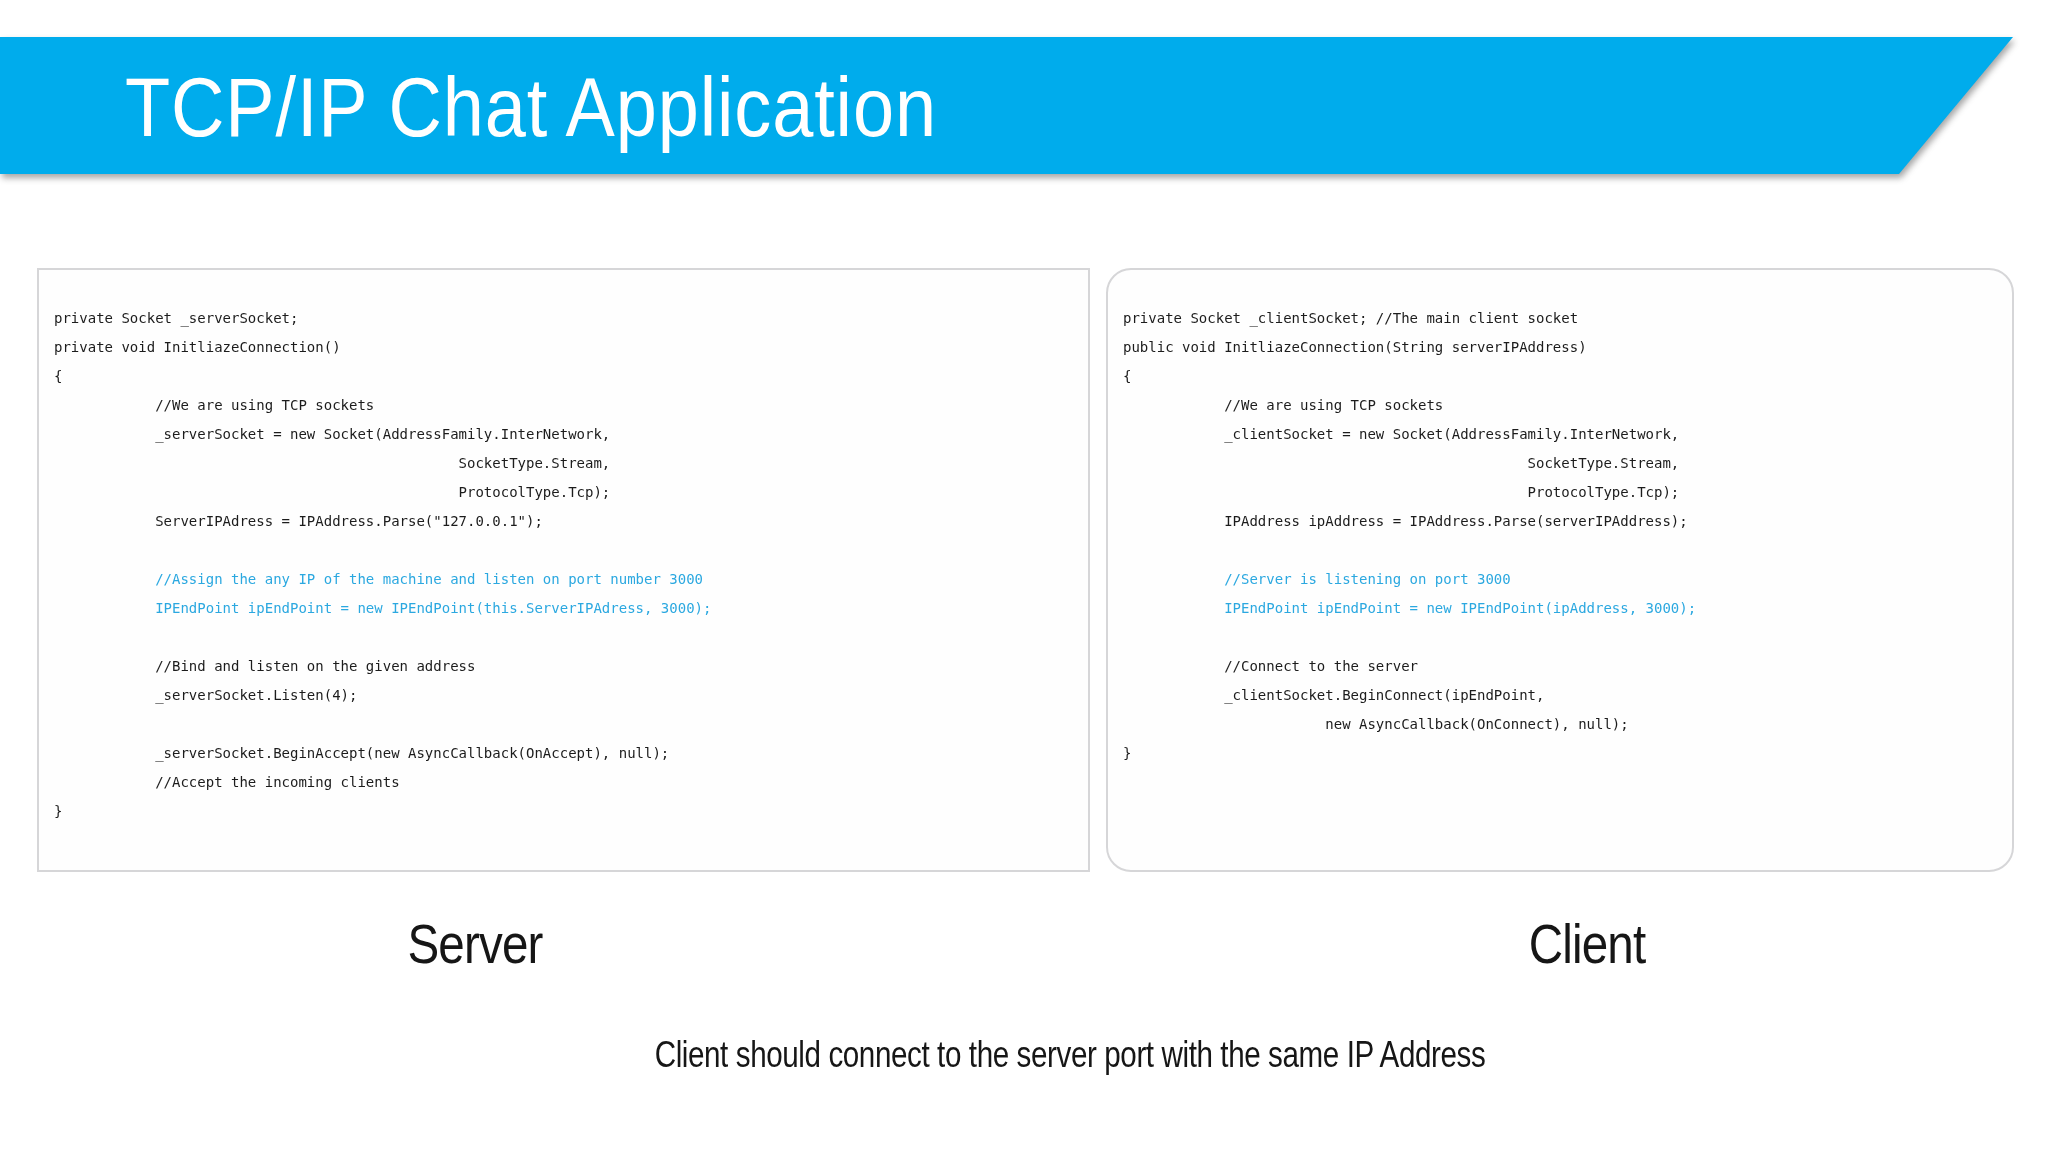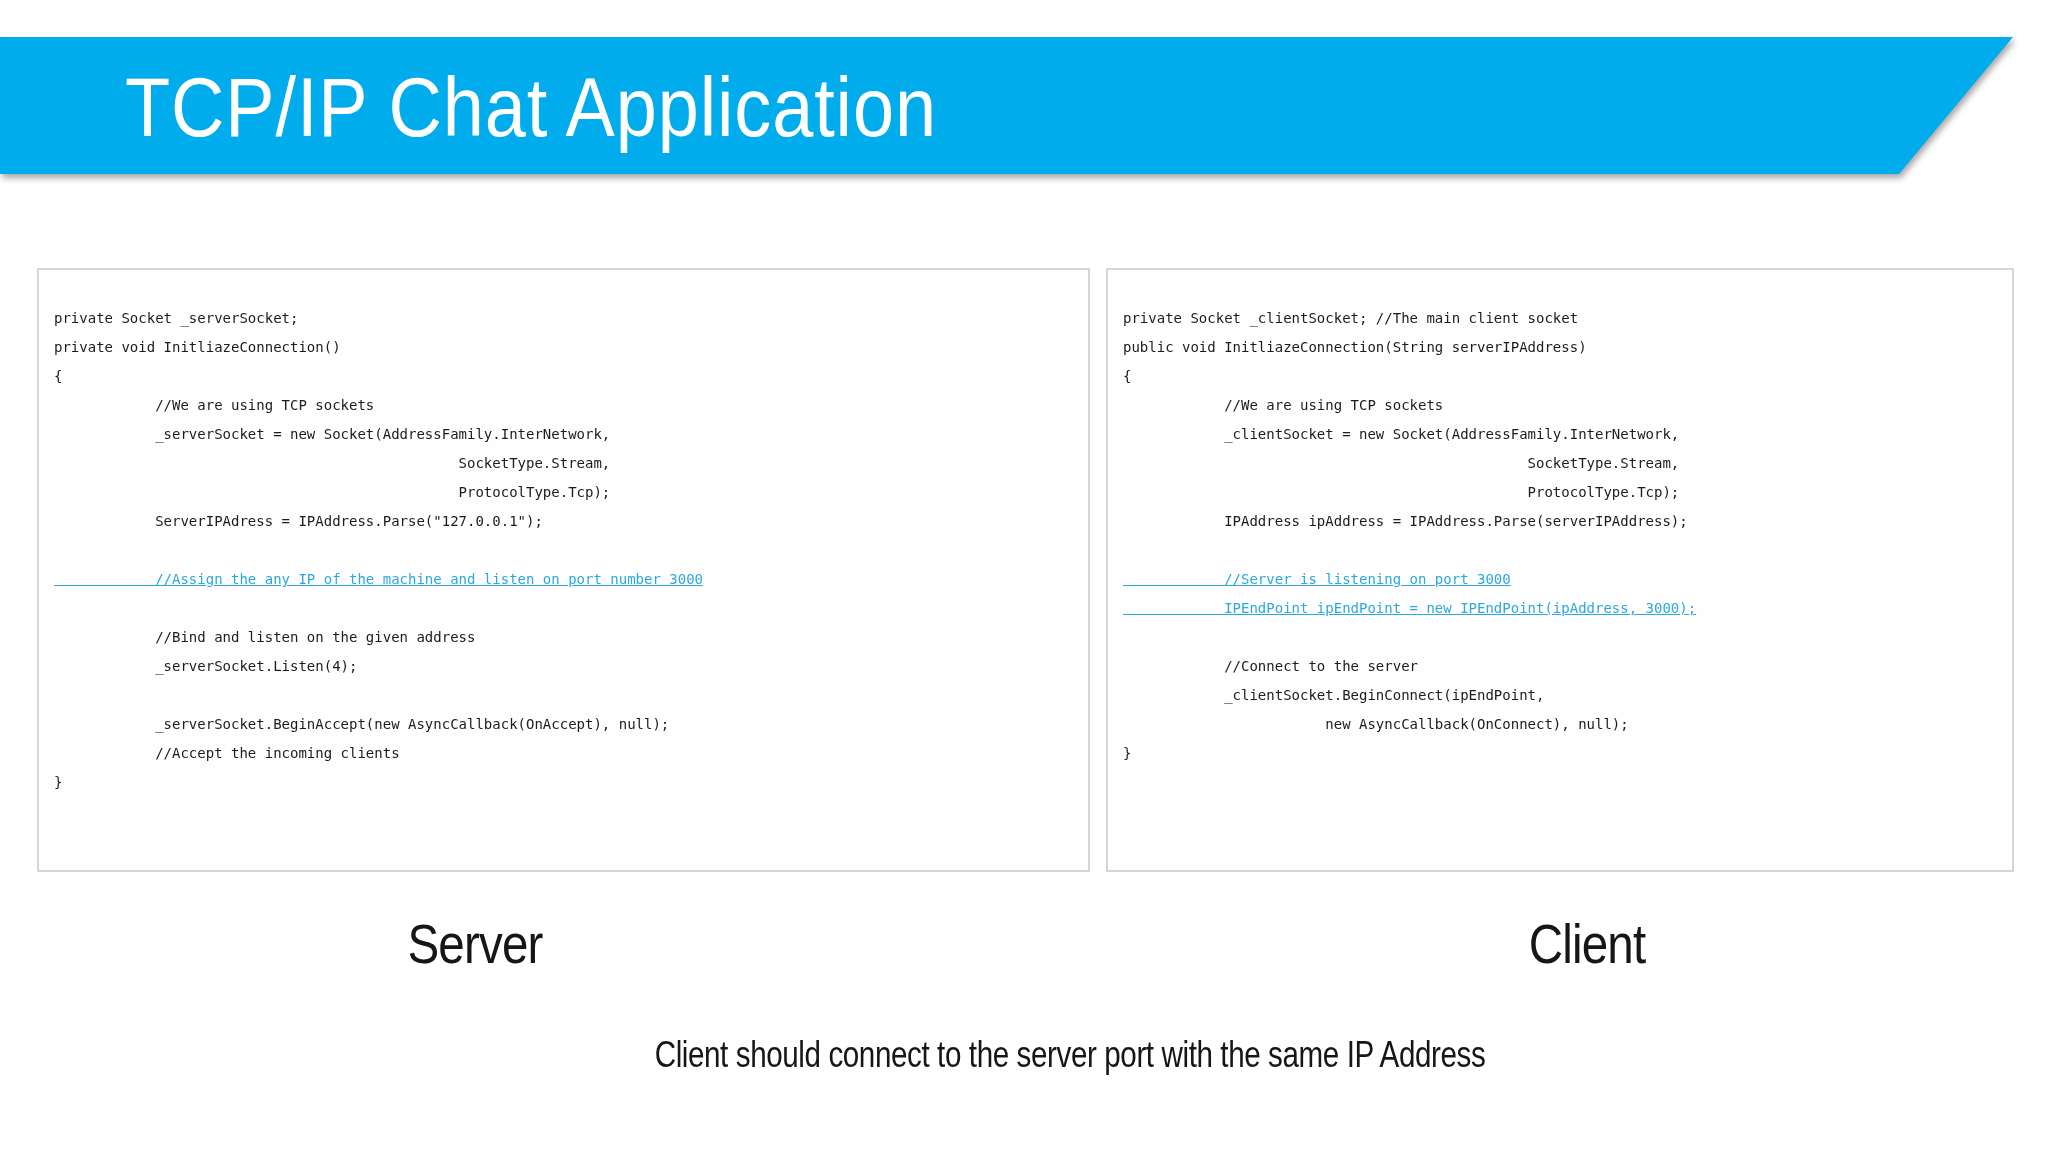--- a/index.html
+++ b/index.html
@@ -50,36 +50,36 @@
   
   .code-box {
     position: absolute;
     top: 256px;
     height: 604px;
     background: #fefefe;
     border: 2px solid #d6d6d8;
     box-sizing: border-box;
   }
   #server-box { left: 37px;   width: 1053px; }
-  #client-box { left: 1106px; width: 908px;  }
+  #client-box { left: 1106px; width: 908px; border-radius: 25px;  }
 
   .code {
     position: absolute;
     left: 15px;
     top: 34px;
     font-family: "DejaVu Sans Mono", monospace;
     font-size: 14px;
     line-height: 29px;
     color: #1c1c1c;
   }
   .code-line {
     white-space: pre;
     min-height: 29px;
   }
-  .code-line.blue { color: #2BA8E0; text-decoration: underline; }
+  .code-line.blue { color: #2BA8E0; }
 
   
   .panel-label {
     position: absolute;
     top: 899px;
     transform: translateX(-50%) scaleX(0.85);
     font-size: 56px;
     font-weight: 400;
     color: #161616;
     letter-spacing: -1px;
@@ -117,20 +117,21 @@
         <div class="code-line">private Socket _serverSocket;</div>
         <div class="code-line">private void InitliazeConnection()</div>
         <div class="code-line">{</div>
         <div class="code-line">            //We are using TCP sockets</div>
         <div class="code-line">            _serverSocket = new Socket(AddressFamily.InterNetwork,</div>
         <div class="code-line">                                                SocketType.Stream,</div>
         <div class="code-line">                                                ProtocolType.Tcp);</div>
         <div class="code-line">            ServerIPAdress = IPAddress.Parse("127.0.0.1");</div>
         <div class="code-line">&nbsp;</div>
         <div class="code-line blue">            //Assign the any IP of the machine and listen on port number 3000</div>
+        <div class="code-line blue">            IPEndPoint ipEndPoint = new IPEndPoint(this.ServerIPAdress, 3000);</div>
         <div class="code-line">&nbsp;</div>
         <div class="code-line">            //Bind and listen on the given address</div>
         <div class="code-line">            _serverSocket.Listen(4);</div>
         <div class="code-line">&nbsp;</div>
         <div class="code-line">            _serverSocket.BeginAccept(new AsyncCallback(OnAccept), null);</div>
         <div class="code-line">            //Accept the incoming clients</div>
         <div class="code-line">}</div>
       </div>
   </div>
 

